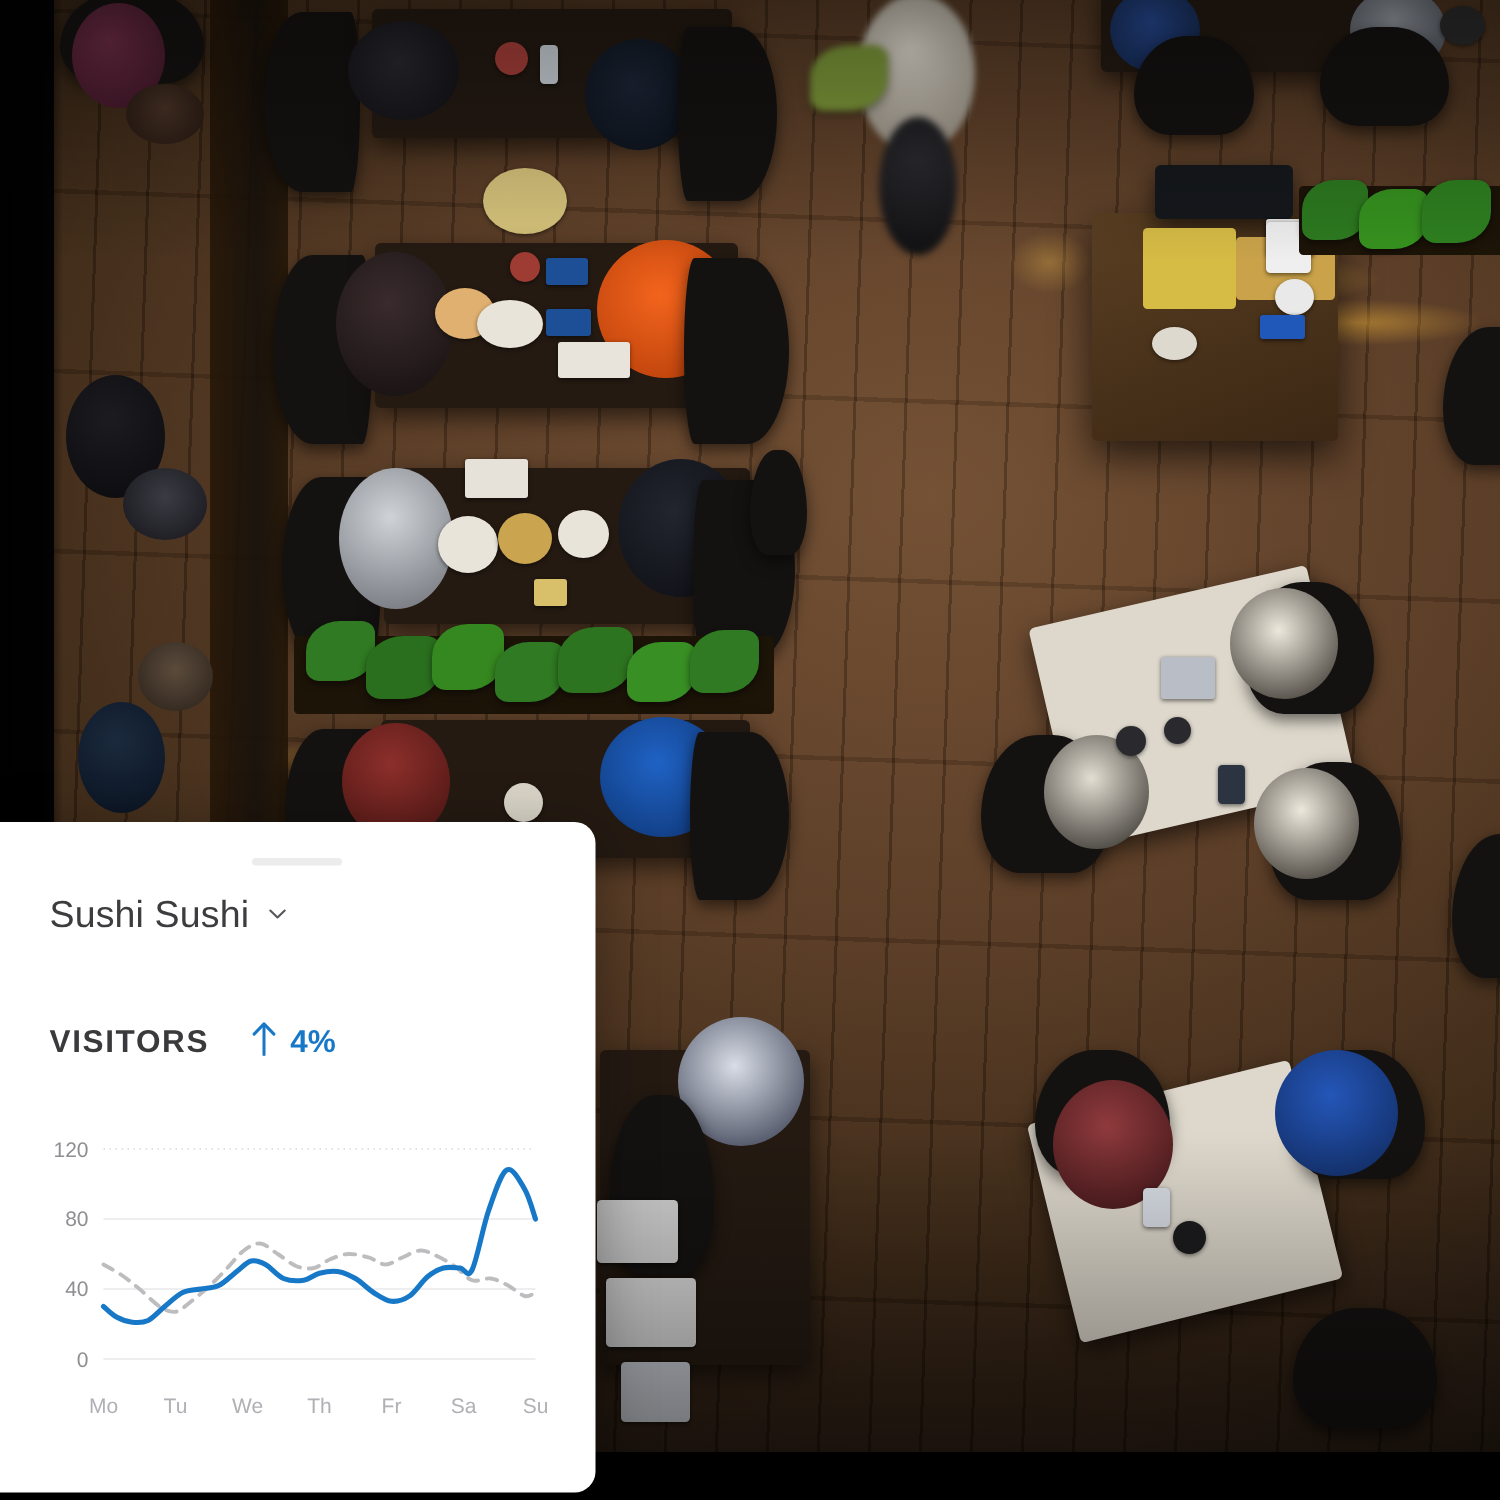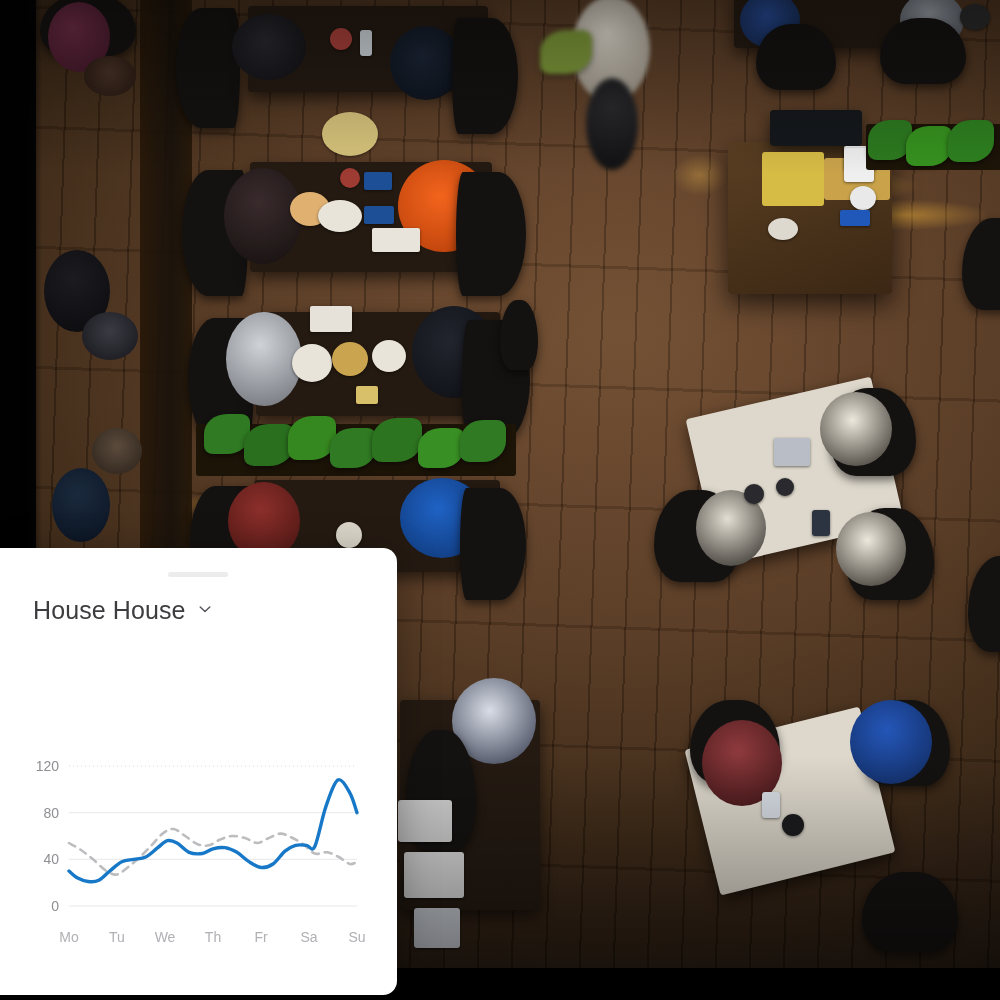--- a/index.html
+++ b/index.html
@@ -290,28 +290,40 @@
     <div class="chair" style="left:500px; top:300px; width:38px; height:70px;"></div>
   </div>
 
   <div class="bottom-black"></div>
 
   <div class="card"></div>
 
   <div class="drag-handle"></div>
 
   <div class="venue-row">
-    <span class="venue-name">House House</span>
+    <span class="venue-name">Sushi Sushi</span>
     <span class="chevron">
       <svg width="14" height="14" viewBox="0 0 14 14" aria-hidden="true">
         <path d="M2.2 5 L7 9.6 L11.8 5" fill="none" stroke="#55555a" stroke-width="1.4" stroke-linecap="round" stroke-linejoin="round"></path>
       </svg>
     </span>
   </div>
 
+  <div class="metric-row">
+    <span class="metric-label">VISITORS</span>
+    <span class="delta">
+      <span class="delta-arrow">
+        <svg width="18" height="24" viewBox="0 0 18 24" aria-hidden="true">
+          <path d="M9 23 L9 3" fill="none" stroke="#1878c8" stroke-width="2" stroke-linecap="round"></path>
+          <path d="M2.4 9.4 L9 2.6 L15.6 9.4" fill="none" stroke="#1878c8" stroke-width="2" stroke-linecap="round" stroke-linejoin="round"></path>
+        </svg>
+      </span>
+      <span class="delta-value">4%</span>
+    </span>
+  </div>
 
   <div class="chart">
     <svg id="chart-svg" width="330" height="200" viewBox="0 0 330 200" role="img">
       <g id="gridlines">
           <line x1="36" x2="324" y1="14" y2="14" stroke="#d9d9dd" stroke-width="1" stroke-dasharray="1 3"></line>
           <line x1="36" x2="324" y1="60.66666666666667" y2="60.66666666666667" stroke="#e8e8ec" stroke-width="1"></line>
           <line x1="36" x2="324" y1="107.33333333333334" y2="107.33333333333334" stroke="#e8e8ec" stroke-width="1"></line>
           <line x1="36" x2="324" y1="154" y2="154" stroke="#e8e8ec" stroke-width="1"></line>
         </g>
       <g id="ylabels">

